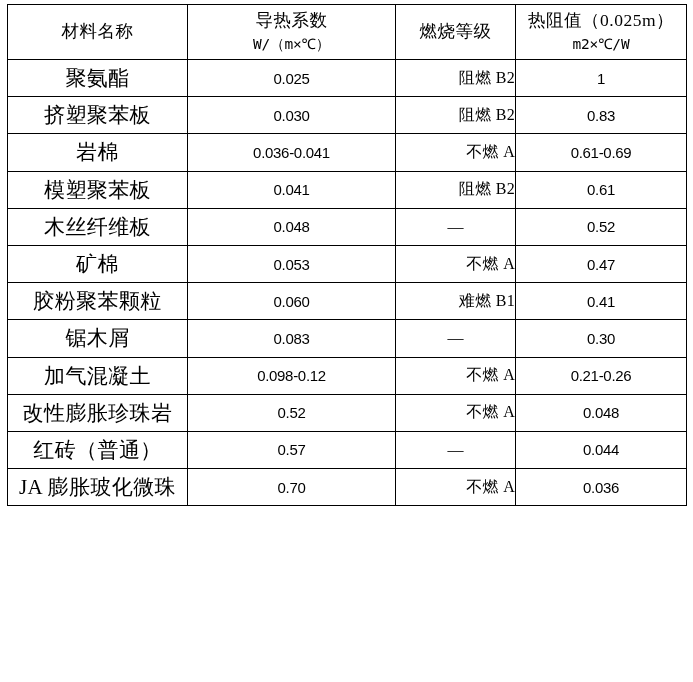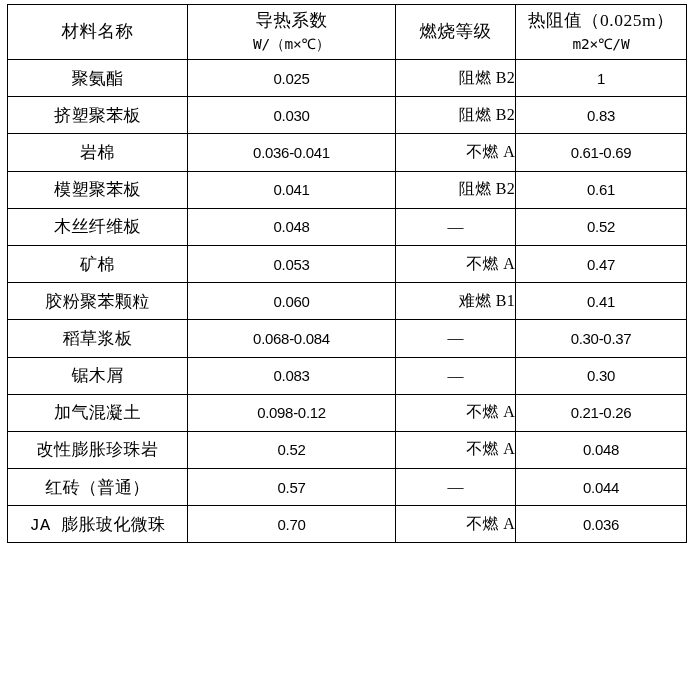--- a/index.html
+++ b/index.html
@@ -61,23 +61,22 @@
   thead th.single .hdr-main {
     padding: 0;
   }
   tbody tr {
     height: 37.2px;
   }
   tbody td {
     font-size: 16.5px;
   }
   tbody td.name {
-    font-size: 17px;
+    font-size: 21px;
     letter-spacing: 0.4px;
-    font-family: Liberation Mono, monospace;
   }
   tbody td.num {
     font-family: Liberation Sans, sans-serif;
     font-size: 15px;
     letter-spacing: -0.3px;
   }
   tbody td.grade {
     font-size: 16px;
     letter-spacing: 0.3px;
     text-align: right;
@@ -152,26 +151,20 @@
         <td class="grade">不燃 A</td>
         <td class="num">0.47</td>
       </tr>
       <tr>
         <td class="name">胶粉聚苯颗粒</td>
         <td class="num">0.060</td>
         <td class="grade">难燃 B1</td>
         <td class="num">0.41</td>
       </tr>
       <tr>
-        <td class="name">稻草浆板</td>
-        <td class="num">0.068-0.084</td>
-        <td class="dash">—</td>
-        <td class="num">0.30-0.37</td>
-      </tr>
-      <tr>
         <td class="name">锯木屑</td>
         <td class="num">0.083</td>
         <td class="dash">—</td>
         <td class="num">0.30</td>
       </tr>
       <tr>
         <td class="name">加气混凝土</td>
         <td class="num">0.098-0.12</td>
         <td class="grade">不燃 A</td>
         <td class="num">0.21-0.26</td>

